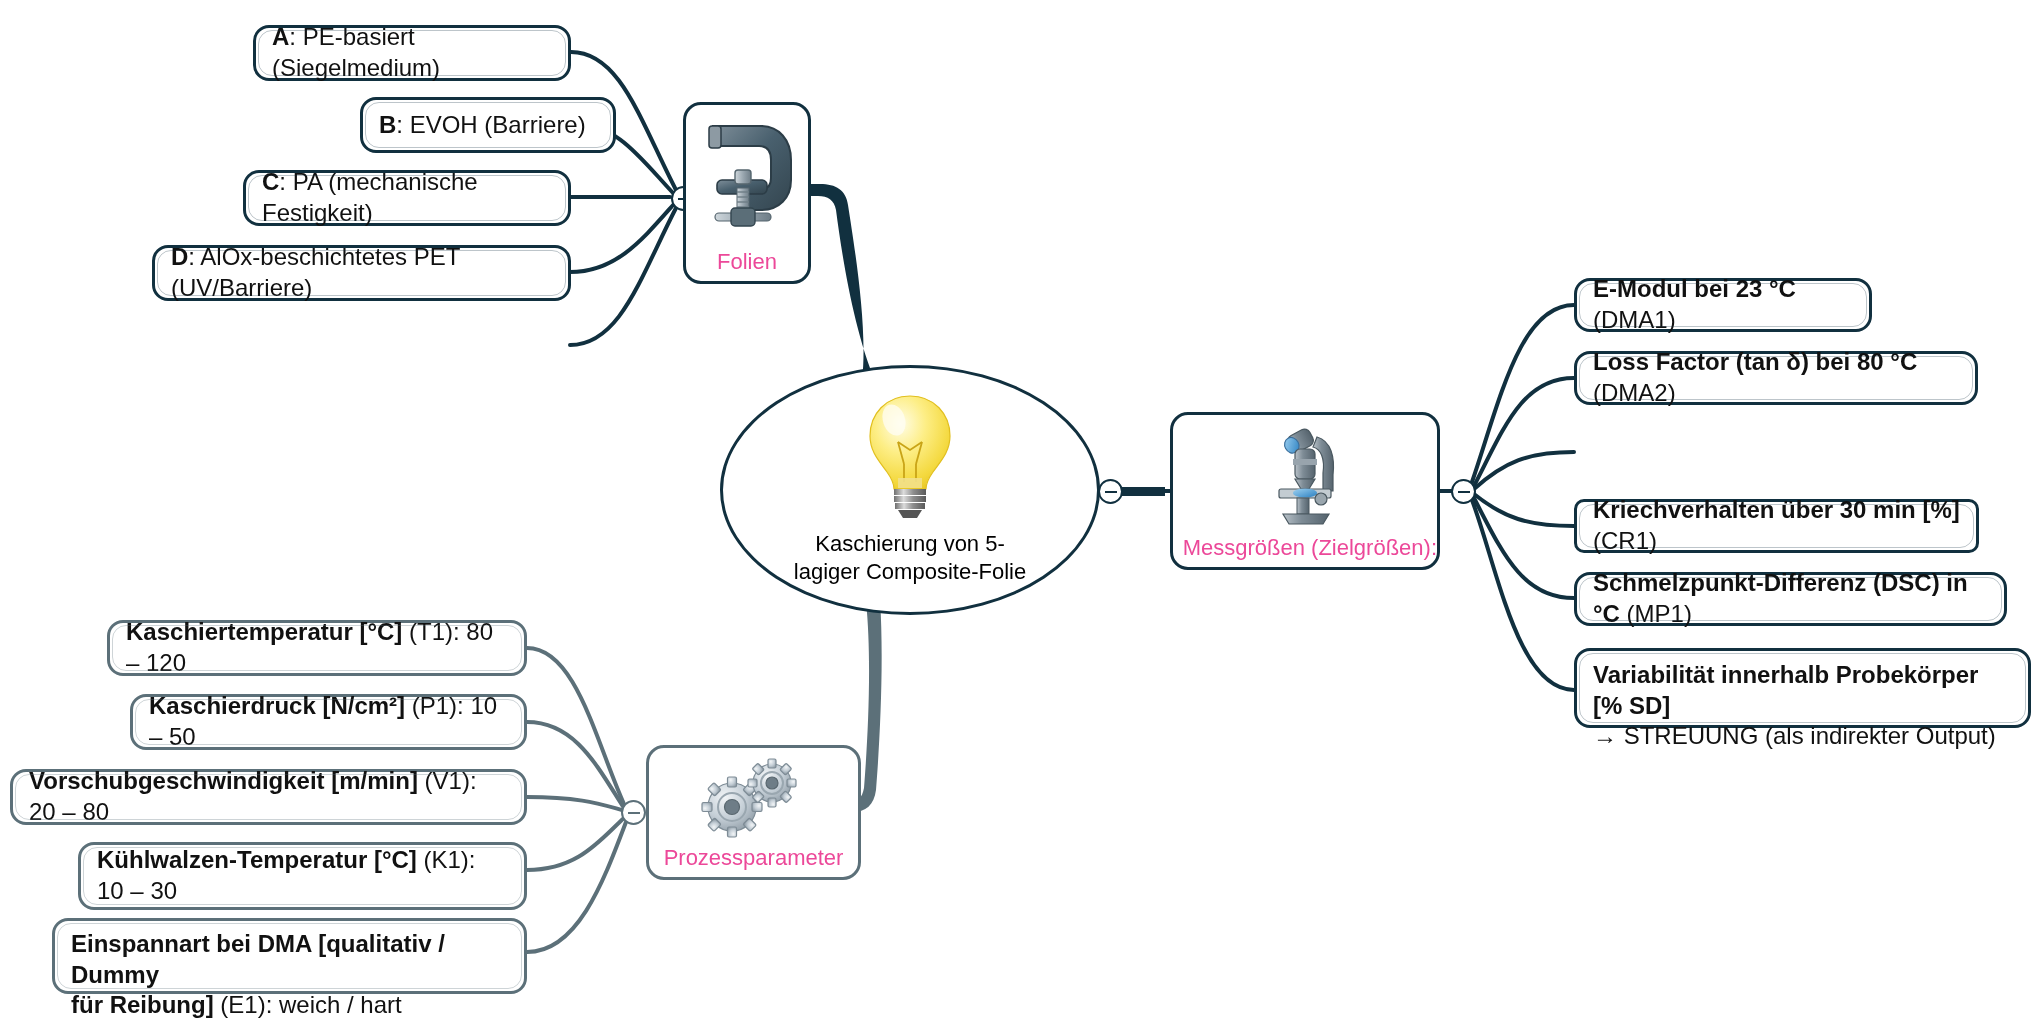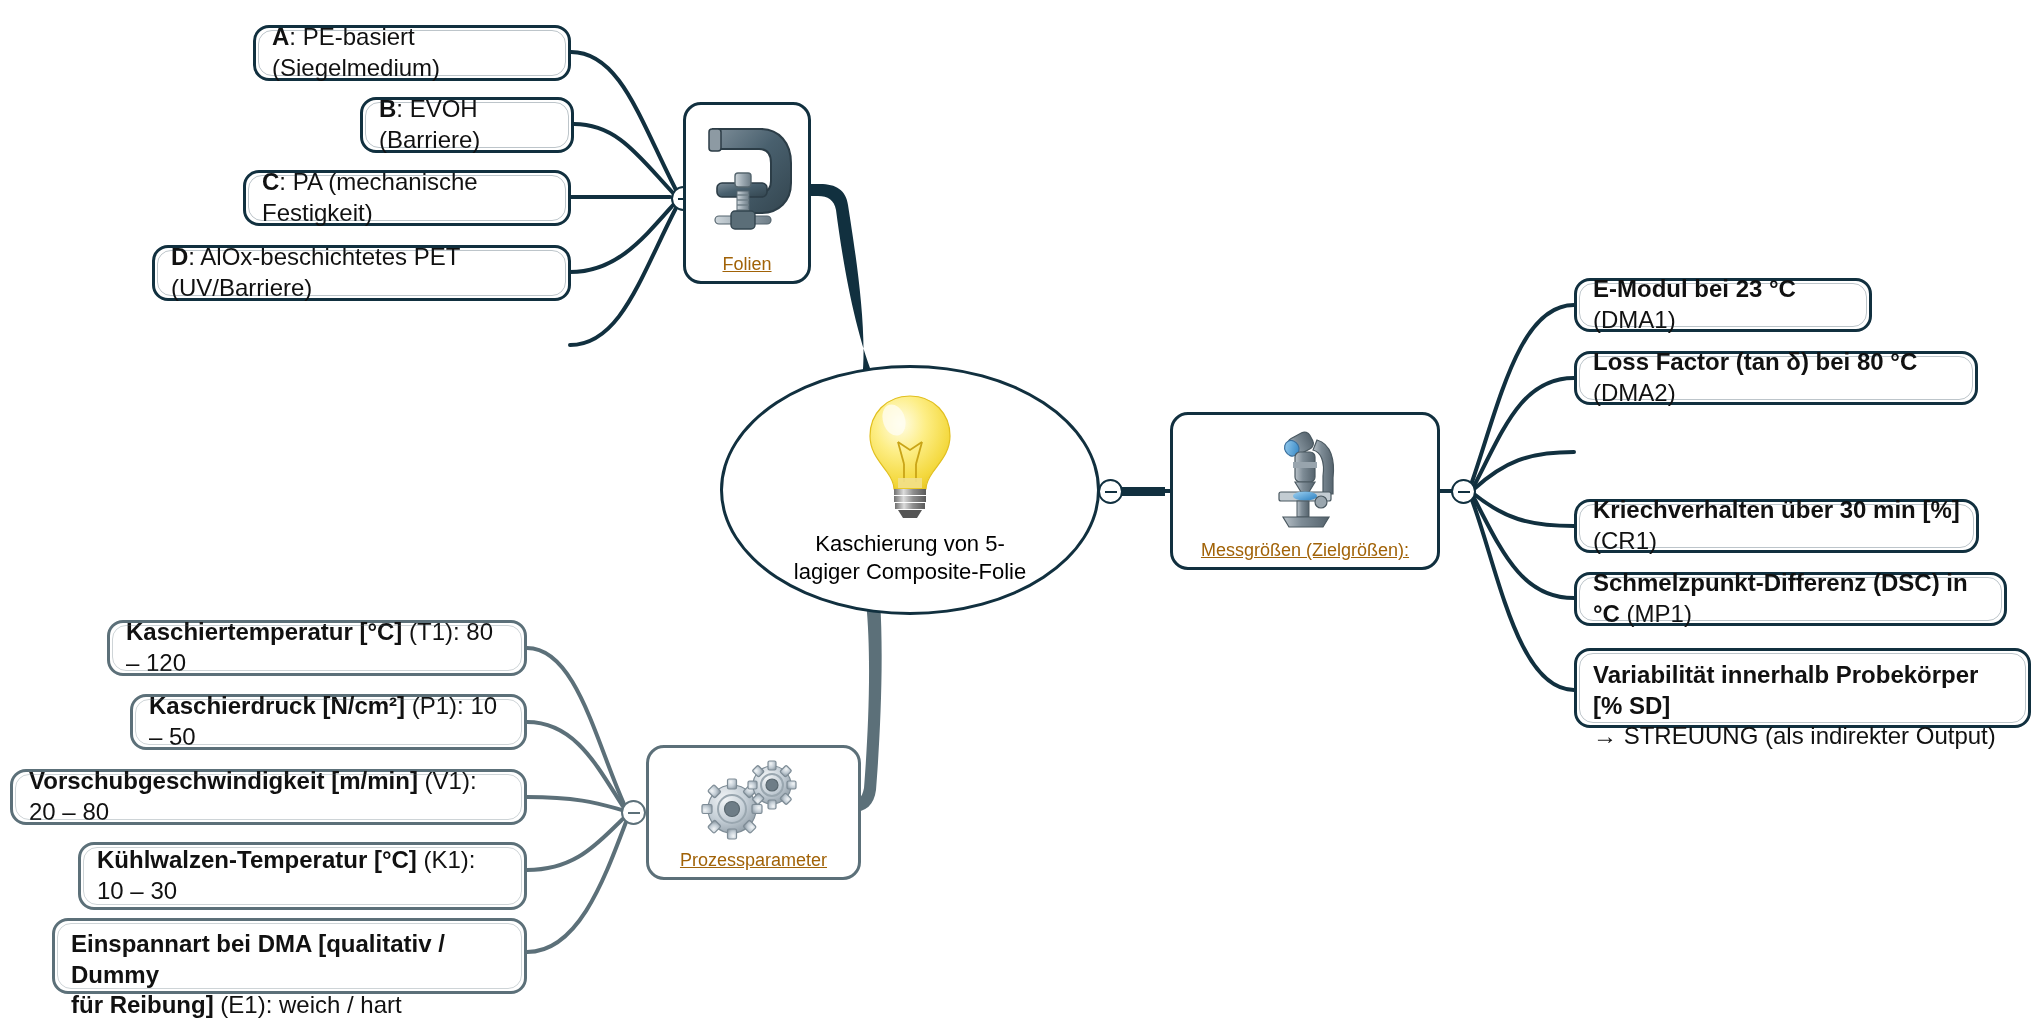--- a/index.html
+++ b/index.html
@@ -36,21 +36,21 @@
   .node.gray::after{border-color:rgba(92,112,121,.30);}
 
   
   .branch{
     position:absolute;box-sizing:border-box;background:#fff;
     border:3px solid #11303f;border-radius:18px;
     display:flex;flex-direction:column;align-items:center;justify-content:flex-end;
     padding-bottom:6px;
   }
   .branch.gray{border-color:#5c7079;}
-  .branch .blabel{font-size:18px;color:#a16207;white-space:nowrap;text-decoration:underline;}
+  .branch .blabel{font-size:22px;color:#ec4899;white-space:nowrap;}
   .branch .bicon{flex:1;display:flex;align-items:center;justify-content:center;width:100%;}
 
   
   #center-node{
     position:absolute;left:720px;top:365px;width:380px;height:250px;
     border:3px solid #11303f;border-radius:50%;background:#fff;
     display:flex;flex-direction:column;align-items:center;justify-content:flex-start;
     box-sizing:border-box;padding-top:22px;
   }
   #center-node .clabel{
@@ -116,21 +116,21 @@
       <path d="M 527,870 C 578,870 600,840 624,818"></path>
       <path d="M 527,952 C 578,952 604,880 626,822"></path>
     </g>
     <line x1="646" y1="812" x2="666" y2="812" stroke="#5c7079" stroke-width="4"></line>
   </svg>
 
   <div class="node leaf" style="left:253px;top:25px;width:318px;height:56px;">
     <span class="txt"><b class="b">A</b><span class="n">: PE-basiert (Siegelmedium)</span></span>
   </div>
 
-  <div class="node leaf" style="left:360px;top:97px;width:214px;height:56px;">
+  <div class="node leaf" style="left:360px;top:97px;width:256px;height:56px;">
     <span class="txt"><b class="b">B</b><span class="n">: EVOH (Barriere)</span></span>
   </div>
 
   <div class="node leaf" style="left:243px;top:170px;width:328px;height:56px;">
     <span class="txt"><b class="b">C</b><span class="n">: PA (mechanische Festigkeit)</span></span>
   </div>
 
   <div class="node leaf" style="left:152px;top:245px;width:419px;height:56px;">
     <span class="txt"><b class="b">D</b><span class="n">: AlOx-beschichtetes PET (UV/Barriere)</span></span>
   </div>
@@ -217,21 +217,21 @@
     <div class="clabel">
       <span>Kaschierung von 5-</span><br>
       <span>lagiger Composite-Folie</span>
     </div>
   </div>
 
   <div class="toggle" style="left:1098px;top:479px;">
     <i></i>
   </div>
 
-  <div class="branch" style="left:1170px;top:412px;width:270px;height:158px;">
+  <div class="branch" style="left:1170px;top:412px;width:270px;height:158px;align-items:flex-end;">
     <div class="bicon">
       <svg width="92" height="104" viewBox="0 0 92 104">
         <defs>
           <linearGradient id="scopeG" x1="0" y1="0" x2="1" y2="0">
             <stop offset="0" stop-color="#b9c2c9"></stop>
             <stop offset="0.4" stop-color="#7e8c96"></stop>
             <stop offset="1" stop-color="#55636d"></stop>
           </linearGradient>
           <linearGradient id="lensG" x1="0" y1="0" x2="1" y2="1">
             <stop offset="0" stop-color="#9fd2f2"></stop>
@@ -269,21 +269,21 @@
 
   <div class="node leaf" style="left:1574px;top:278px;width:298px;height:54px;">
     <span class="txt"><b class="b">E-Modul bei 23 °C</b><span class="n"> (DMA1)</span></span>
   </div>
 
   <div class="node leaf" style="left:1574px;top:351px;width:404px;height:54px;">
     <span class="txt"><b class="b">Loss Factor (tan δ) bei 80 °C</b><span class="n"> (DMA2)</span></span>
   </div>
 
 
-  <div class="node leaf" style="left:1574px;top:499px;width:405px;height:54px;">
+  <div class="node leaf" style="left:1574px;top:499px;width:405px;height:54px;border-radius:10px;">
     <span class="txt"><b class="b">Kriechverhalten über 30 min [%]</b><span class="n"> (CR1)</span></span>
   </div>
 
   <div class="node leaf" style="left:1574px;top:572px;width:433px;height:54px;">
     <span class="txt"><b class="b">Schmelzpunkt-Differenz (DSC) in °C</b><span class="n"> (MP1)</span></span>
   </div>
 
   <div class="node leaf" style="left:1574px;top:648px;width:457px;height:80px;align-items:flex-start;padding-top:9px;">
     <span class="txt">
       <b class="b">Variabilität innerhalb Probekörper [% SD]</b><br>

